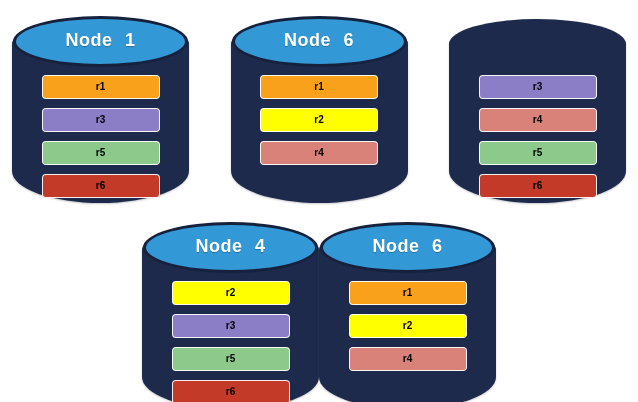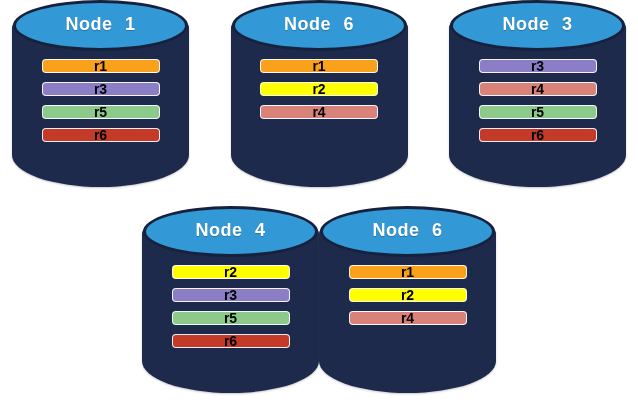--- a/index.html
+++ b/index.html
@@ -9,21 +9,21 @@
     width: 638px;
     height: 402px;
     overflow: hidden;
     font-family: "Liberation Sans", sans-serif;
   }
   .canvas {
     position: relative;
     width: 638px;
     height: 402px;
     box-sizing: border-box;
-    padding-top: 0;
+    padding-top: 16px;
   }
   .row {
     display: flex;
   }
   .row-top {
     justify-content: space-between;
     padding: 0 12px;
   }
   .row-bottom {
     justify-content: center;
@@ -72,28 +72,28 @@
     position: absolute;
     top: 59px;
     left: 50%;
     transform: translateX(-50%);
     width: 118px;
     display: flex;
     flex-direction: column;
     gap: 9px;
   }
   .bar {
-    height: 14px;
+    height: 24px;
     box-sizing: border-box;
     border: 1px solid rgba(255,255,255,0.92);
     border-radius: 4px;
     display: flex;
     align-items: center;
     justify-content: center;
-    font-size: 14px;
+    font-size: 10px;
     font-weight: bold;
     color: #000000;
     line-height: 1;
   }
 </style>
 </head>
 <body>
 
 <div class="canvas">
   <div class="row row-top">
@@ -117,23 +117,20 @@
     </div>
     <div class="bars">
           <div class="bar" style="background: rgb(249, 161, 27);">r1</div>
           <div class="bar" style="background: rgb(255, 255, 0);">r2</div>
           <div class="bar" style="background: rgb(217, 130, 122);">r4</div>
         </div>
   </div>
 
   <div class="cylinder">
     <div class="cyl-body"></div>
-    <div class="cyl-top">
-      <span class="node-label">Node 3</span>
-    </div>
     <div class="bars">
           <div class="bar" style="background: rgb(140, 126, 198);">r3</div>
           <div class="bar" style="background: rgb(217, 130, 122);">r4</div>
           <div class="bar" style="background: rgb(141, 201, 138);">r5</div>
           <div class="bar" style="background: rgb(195, 58, 40);">r6</div>
         </div>
   </div>
 </div>
   <div class="row row-bottom">
   <div class="cylinder">

